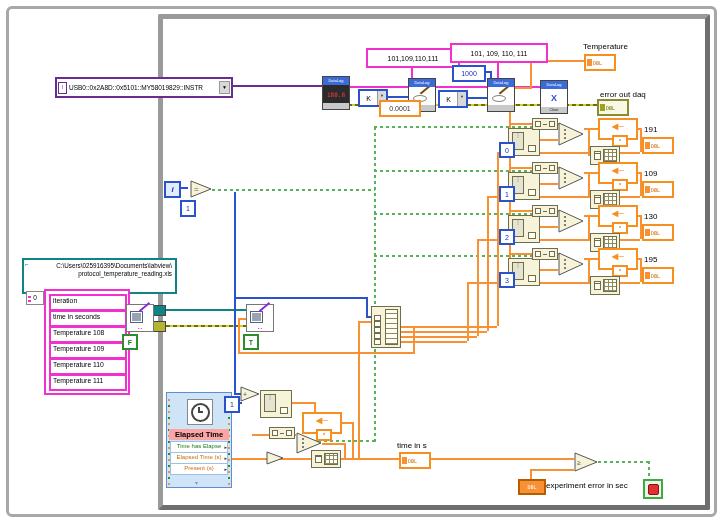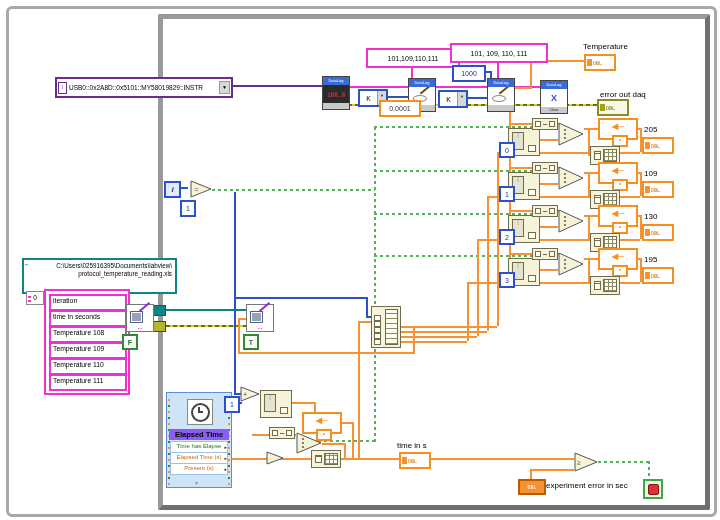--- a/index.html
+++ b/index.html
@@ -66,21 +66,21 @@
   svg.tri{position:absolute;z-index:3;overflow:visible;}
   .iterm{position:absolute;border:2px solid #2a52cc;background:#e4ebff;color:#1a2fb0;z-index:3;
      font-size:8px;font-style:italic;display:flex;align-items:center;justify-content:center;font-weight:bold;}
   .etvi{position:absolute;left:166px;top:392px;width:64px;height:94px;background:#cfe4f7;border:1px solid #5a8fd4;z-index:3;}
   .etvi .edge{position:absolute;top:2px;bottom:2px;width:2px;
      background:repeating-linear-gradient(0deg,#f79133 0 2px,transparent 2px 6px,#2e8b2e 6px 8px,transparent 8px 12px);}
   .etvi .icon{position:absolute;left:20px;top:6px;width:24px;height:24px;background:#fff;border:1px solid #888;display:flex;align-items:center;justify-content:center;}
   .clock{width:15px;height:15px;border:2px solid #444;border-radius:50%;position:relative;}
   .clock::after{content:"";position:absolute;left:5px;top:2px;width:2px;height:5px;background:#444;}
   .clock::before{content:"";position:absolute;left:5px;top:6px;width:5px;height:2px;background:#444;}
-  .etvi .title{position:absolute;left:2px;right:2px;top:36px;height:11px;background:#8b5cf6;
+  .etvi .title{position:absolute;left:2px;right:2px;top:36px;height:11px;background:#fca5a5;
      font-size:7.5px;font-weight:bold;text-align:center;line-height:11px;}
   .etvi .row{position:absolute;left:3px;right:3px;height:10px;background:#fff;border:1px solid #9cc0e8;
      font-size:6px;line-height:9px;text-align:center;white-space:nowrap;overflow:hidden;}
   .etvi .row::after{content:"▸";position:absolute;right:0;top:1px;font-size:5px;color:#333;}
   .etvi .chev{position:absolute;left:50%;bottom:1px;margin-left:-4px;font-size:6px;color:#7a9cc8;}
   .r1{color:#1c7a1c;} .r2{color:#cf6a00;} .r3{color:#cf6a00;}
   .stop{position:absolute;left:643px;top:479px;width:16px;height:16px;border:2px solid #3faa3f;background:#e8f5e8;z-index:3;
      display:flex;align-items:center;justify-content:center;}
   .stop .dot{width:9px;height:9px;background:#e03030;border:1px solid #8a1010;border-radius:2px;}
   .visa{position:absolute;left:55px;top:77px;width:172px;height:17px;border:2px solid #6a2c91;background:#fff;z-index:3;
@@ -276,21 +276,21 @@
         <circle cx="7" cy="8" r="1" fill="#555"></circle>
         <circle cx="7" cy="12" r="1" fill="#555"></circle>
         <circle cx="7" cy="16" r="1" fill="#555"></circle>
       </svg>
     <div class="fb rel" style="left:100px;top:0px;width:36px;height:18px">◀─<span class="init">x</span></div>
     <div class="gridnode rel" style="left:92px;top:28px;width:28px;height:17px">
         <span class="s"></span>
         <span class="s s2"></span>
         <span class="g"></span>
       </div>
-    <div class="lbl" style="left:146px;top:7px">205</div>
+    <div class="lbl" style="left:146px;top:7px">191</div>
     <div class="ind" style="left:144px;top:19px;width:26px;height:13px">
         <span class="sq"></span>
         <span class="t">DBL</span>
       </div>
   </div>
 
   <div class="chrow" style="top:162px">
     <i class="w wo" style="left:40px;top:21px;width:20px;height:2px"></i>
     <i class="w wo" style="left:11px;top:5px;width:23px;height:2px"></i>
     <i class="w wo" style="left:58px;top:5px;width:4px;height:2px"></i>

